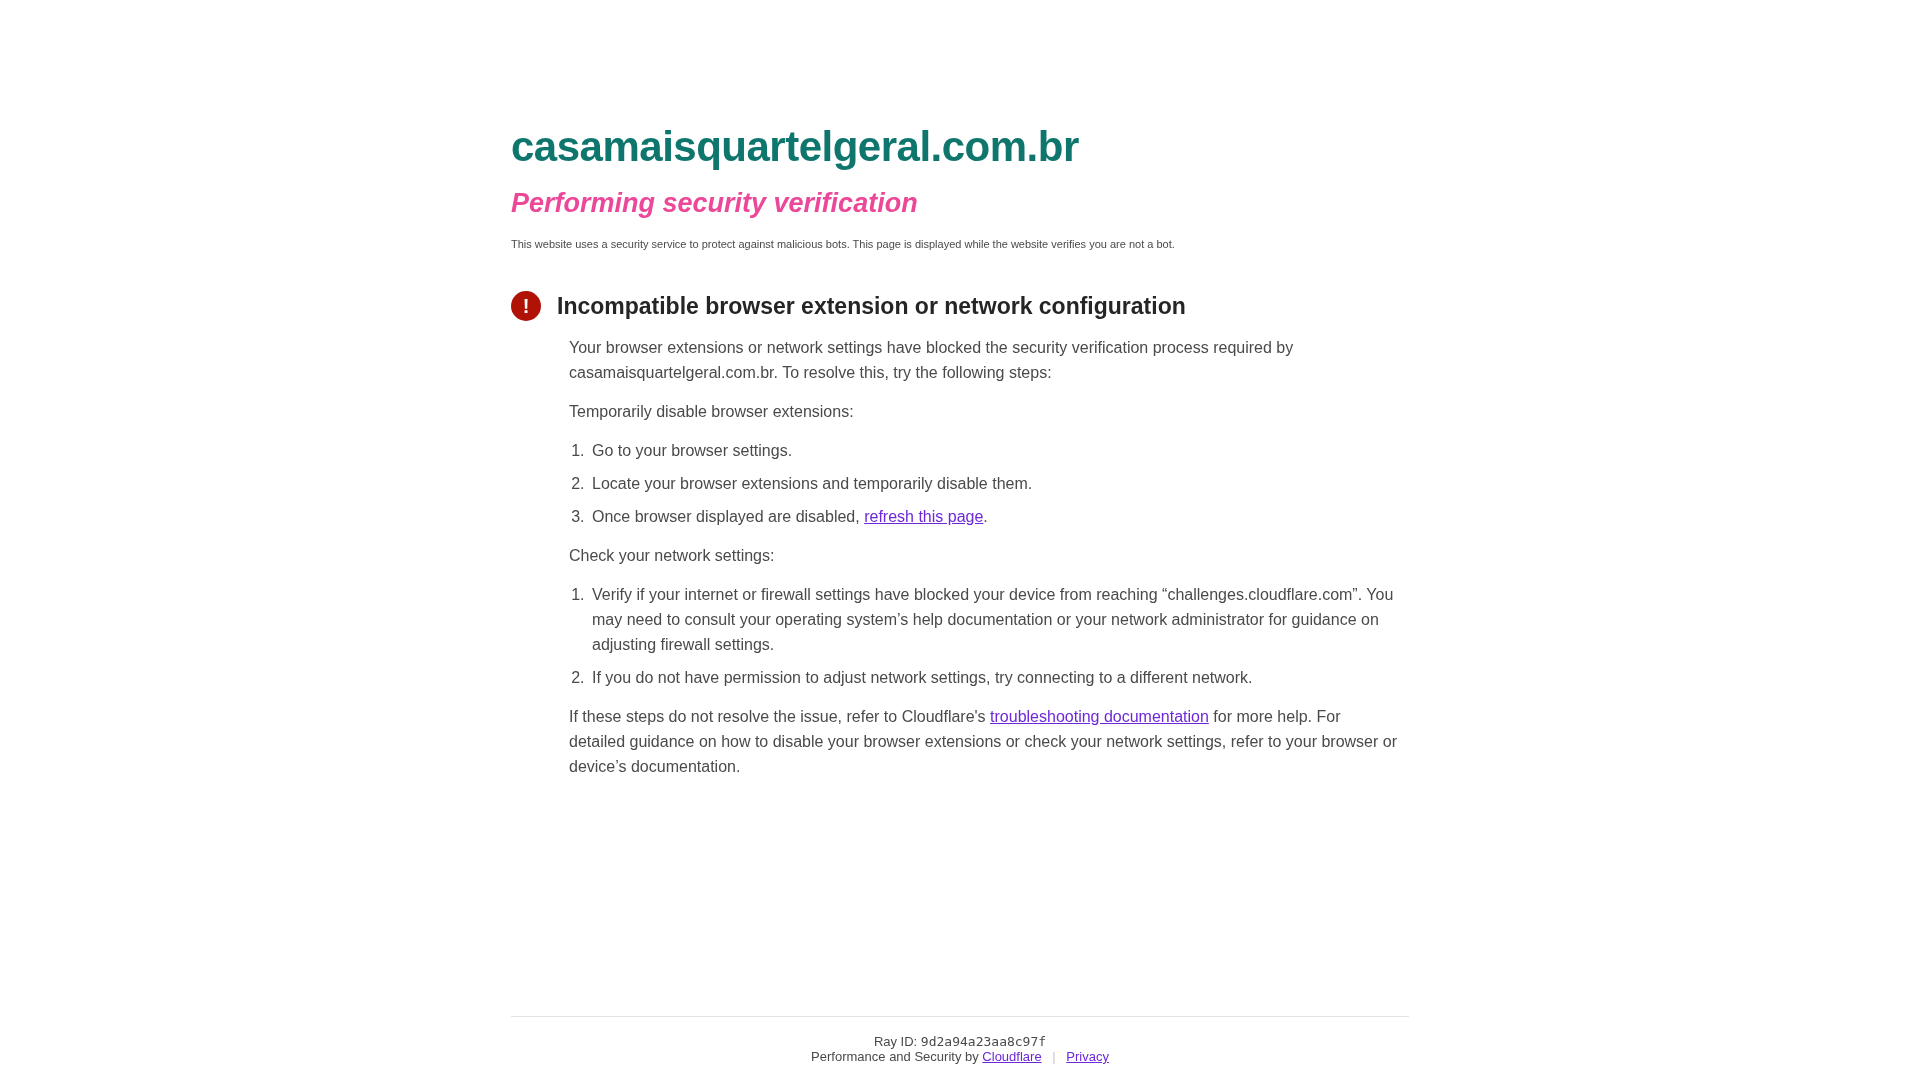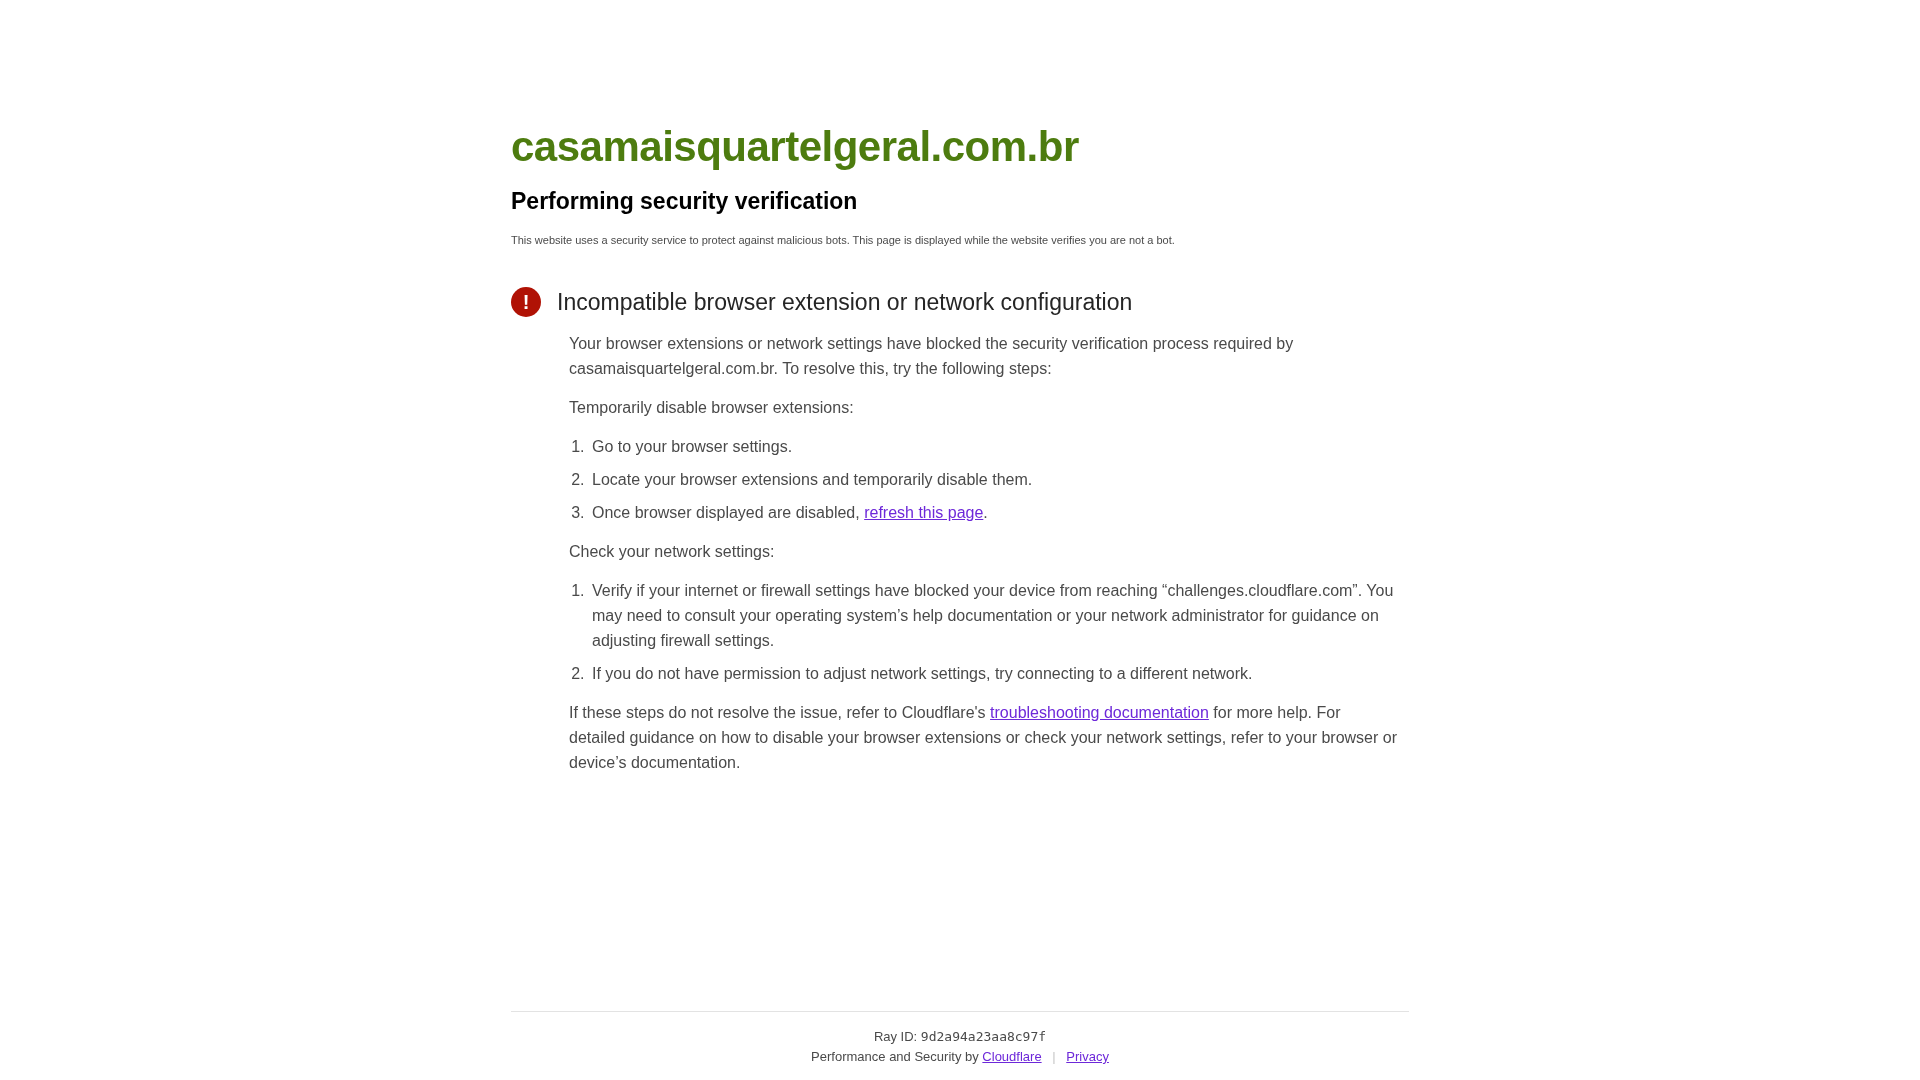--- a/index.html
+++ b/index.html
@@ -20,29 +20,30 @@
   }
   .container {
     width: 898px;
     margin: 0 auto;
     padding-top: 124px;
   }
   h1.domain-title {
     font-size: 42px;
     line-height: 1.1;
     font-weight: 700;
-    color: #4d7c0f;
+    color: #0f766e;
     margin: 0 0 18px 0;
     letter-spacing: -0.5px;
   }
   h2.subtitle {
-    font-size: 23px;
+    font-size: 27px;
     font-weight: 700;
-    color: #000000;
+    color: #ec4899;
     margin: 0 0 13px 0;
+    font-style: italic;
   }
   p.description {
     font-size: 11px;
     line-height: 25px;
     margin: 0 0 34px 0;
     color: #4a4a4a;
   }
   .error-section { margin-top: 0; }
   .error-header {
     display: flex;
@@ -59,21 +60,21 @@
     font-weight: 700;
     font-size: 20px;
     line-height: 1;
     display: flex;
     align-items: center;
     justify-content: center;
     user-select: none;
   }
   h2.error-title {
     font-size: 23px;
-    font-weight: 400;
+    font-weight: 700;
     color: #252525;
     margin: 0;
   }
   .error-body {
     margin-left: 46px;
     font-size: 16px;
     line-height: 25px;
     color: #4a4a4a;
   }
   .error-body p { margin: 14px 12px; }
@@ -93,21 +94,21 @@
   footer.footer { margin-top: auto; }
   .footer-inner {
     width: 898px;
     margin: 0 auto;
     border-top: 1px solid #e3e3e3;
     padding: 17px 0 16px 0;
     text-align: center;
     font-size: 13px;
     color: #4a4a4a;
   }
-  .ray-line { margin-bottom: 5px; }
+  .ray-line { }
   .ray-id-value {
     font-family: "DejaVu Sans Mono", monospace;
     font-size: 13px;
   }
   .footer-sep {
     color: #c6c6c6;
     margin: 0 7px;
   }
 </style>
 </head>

